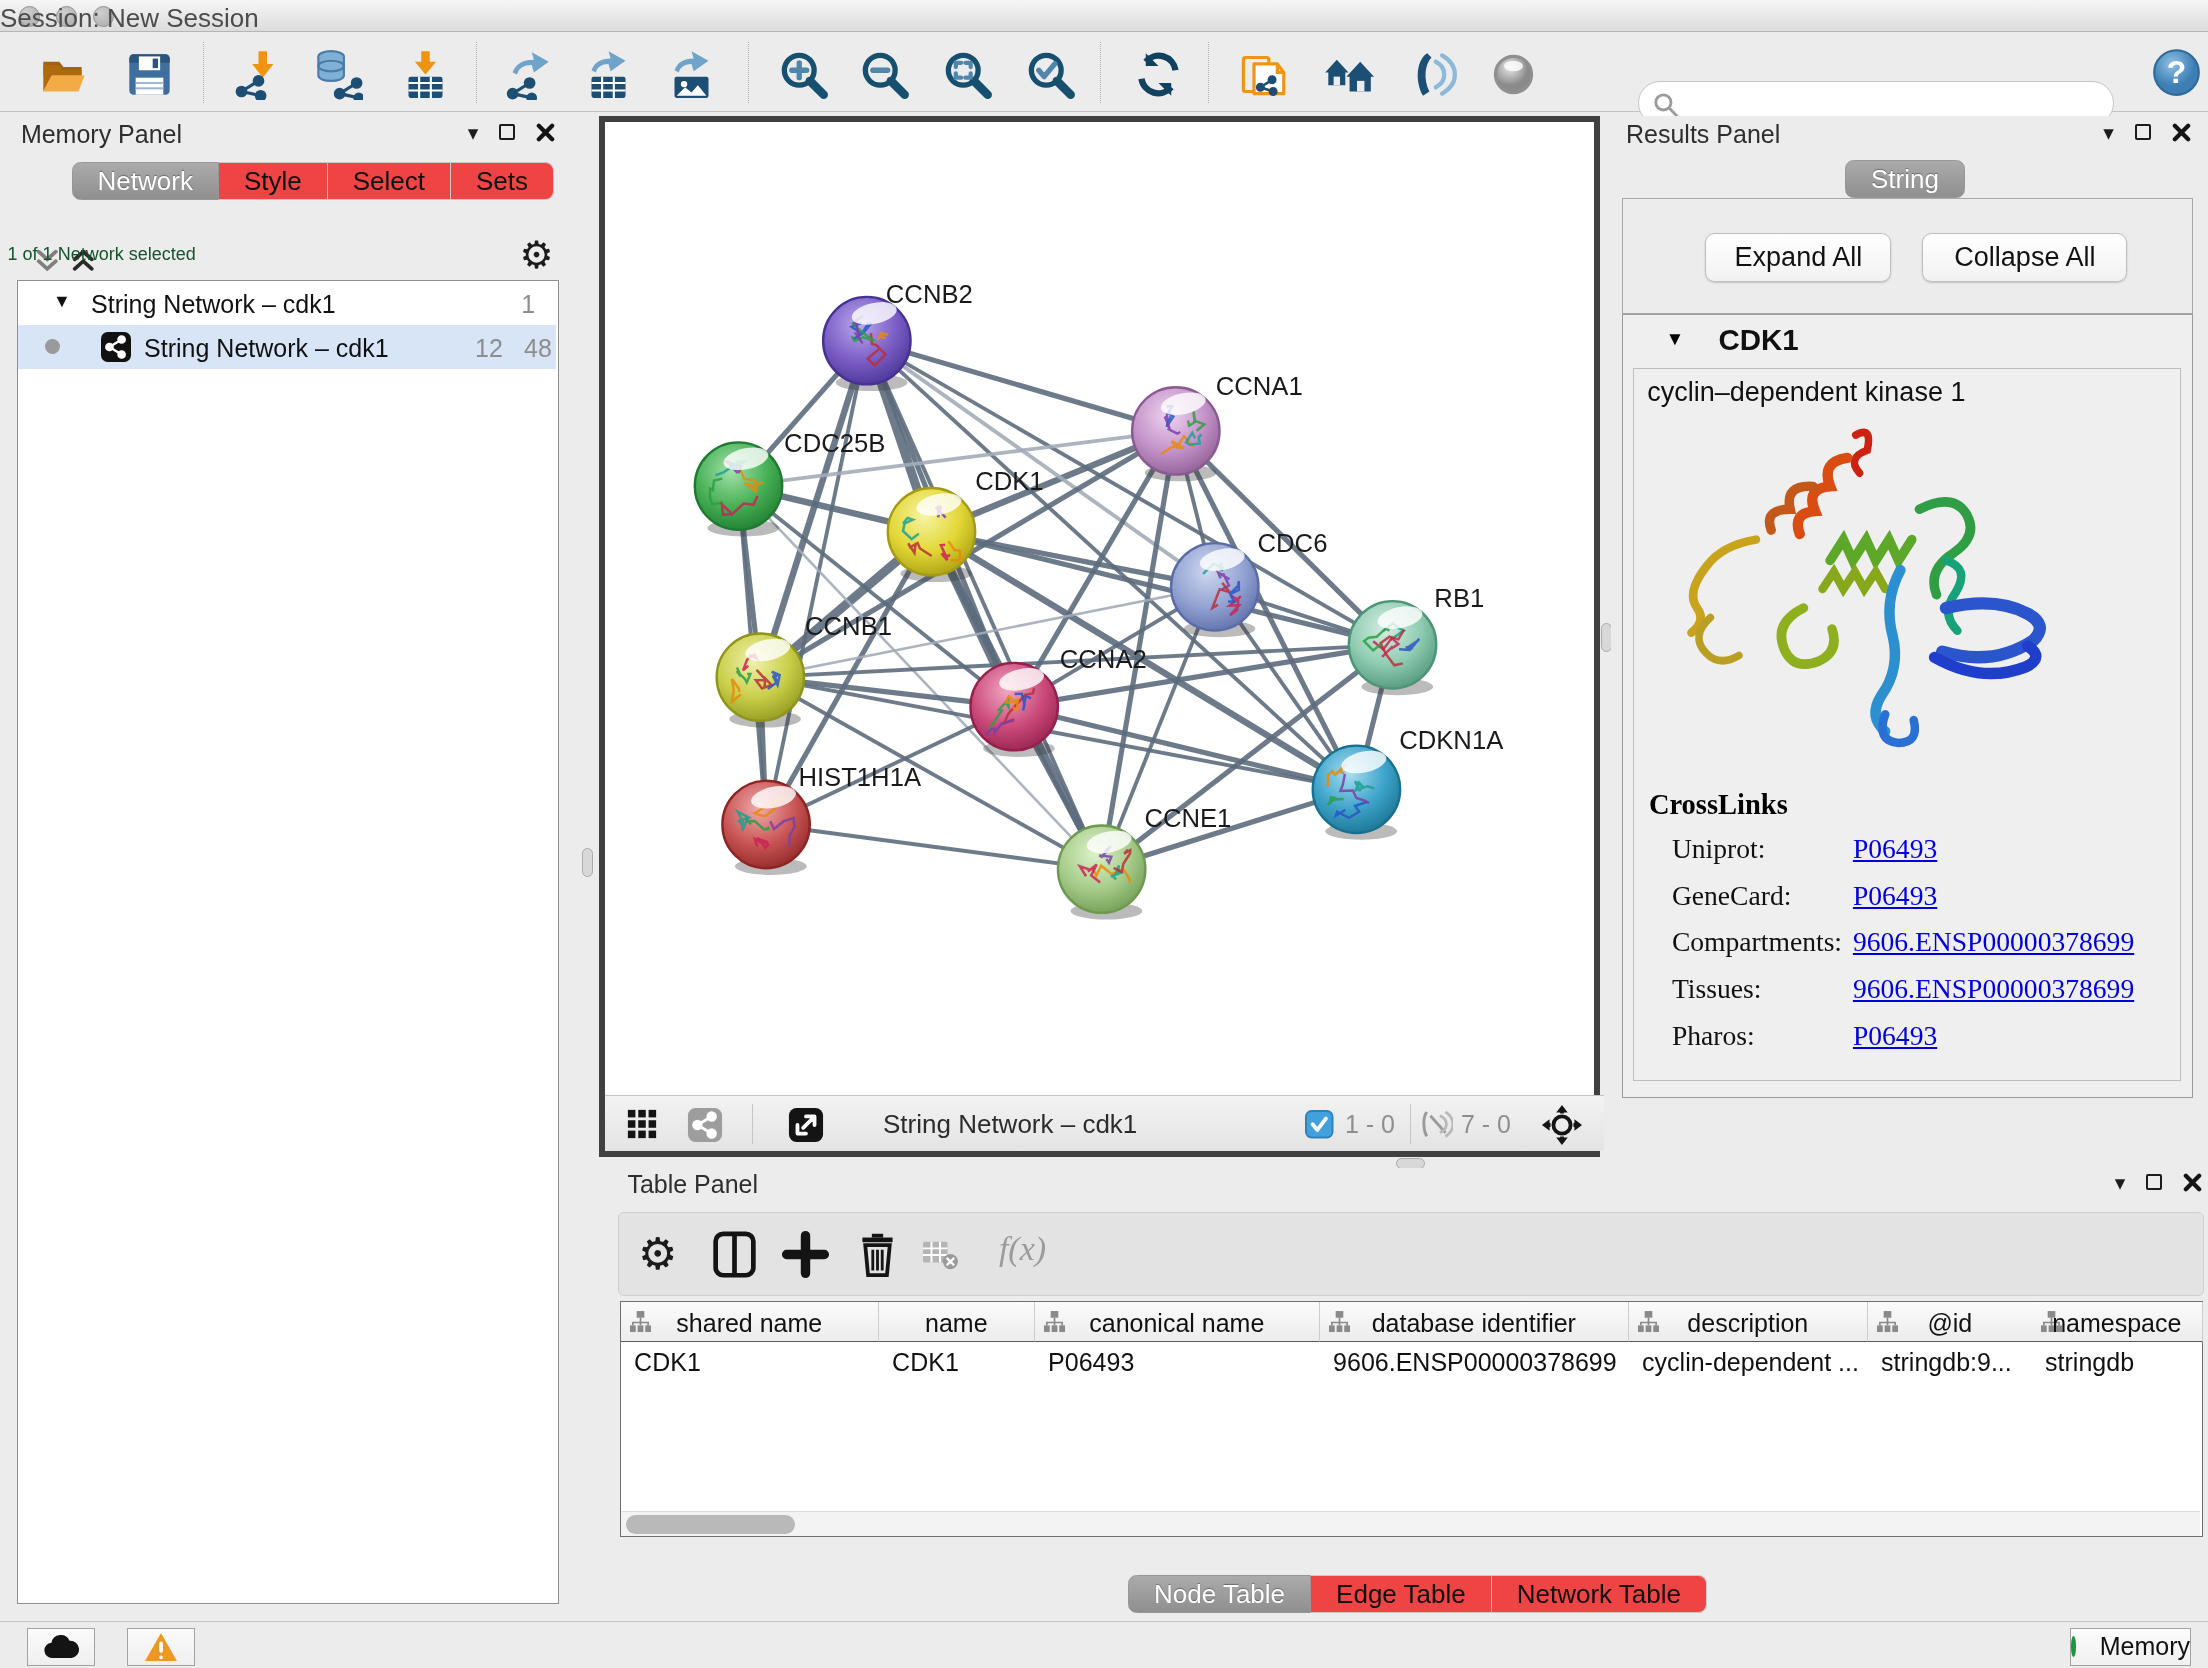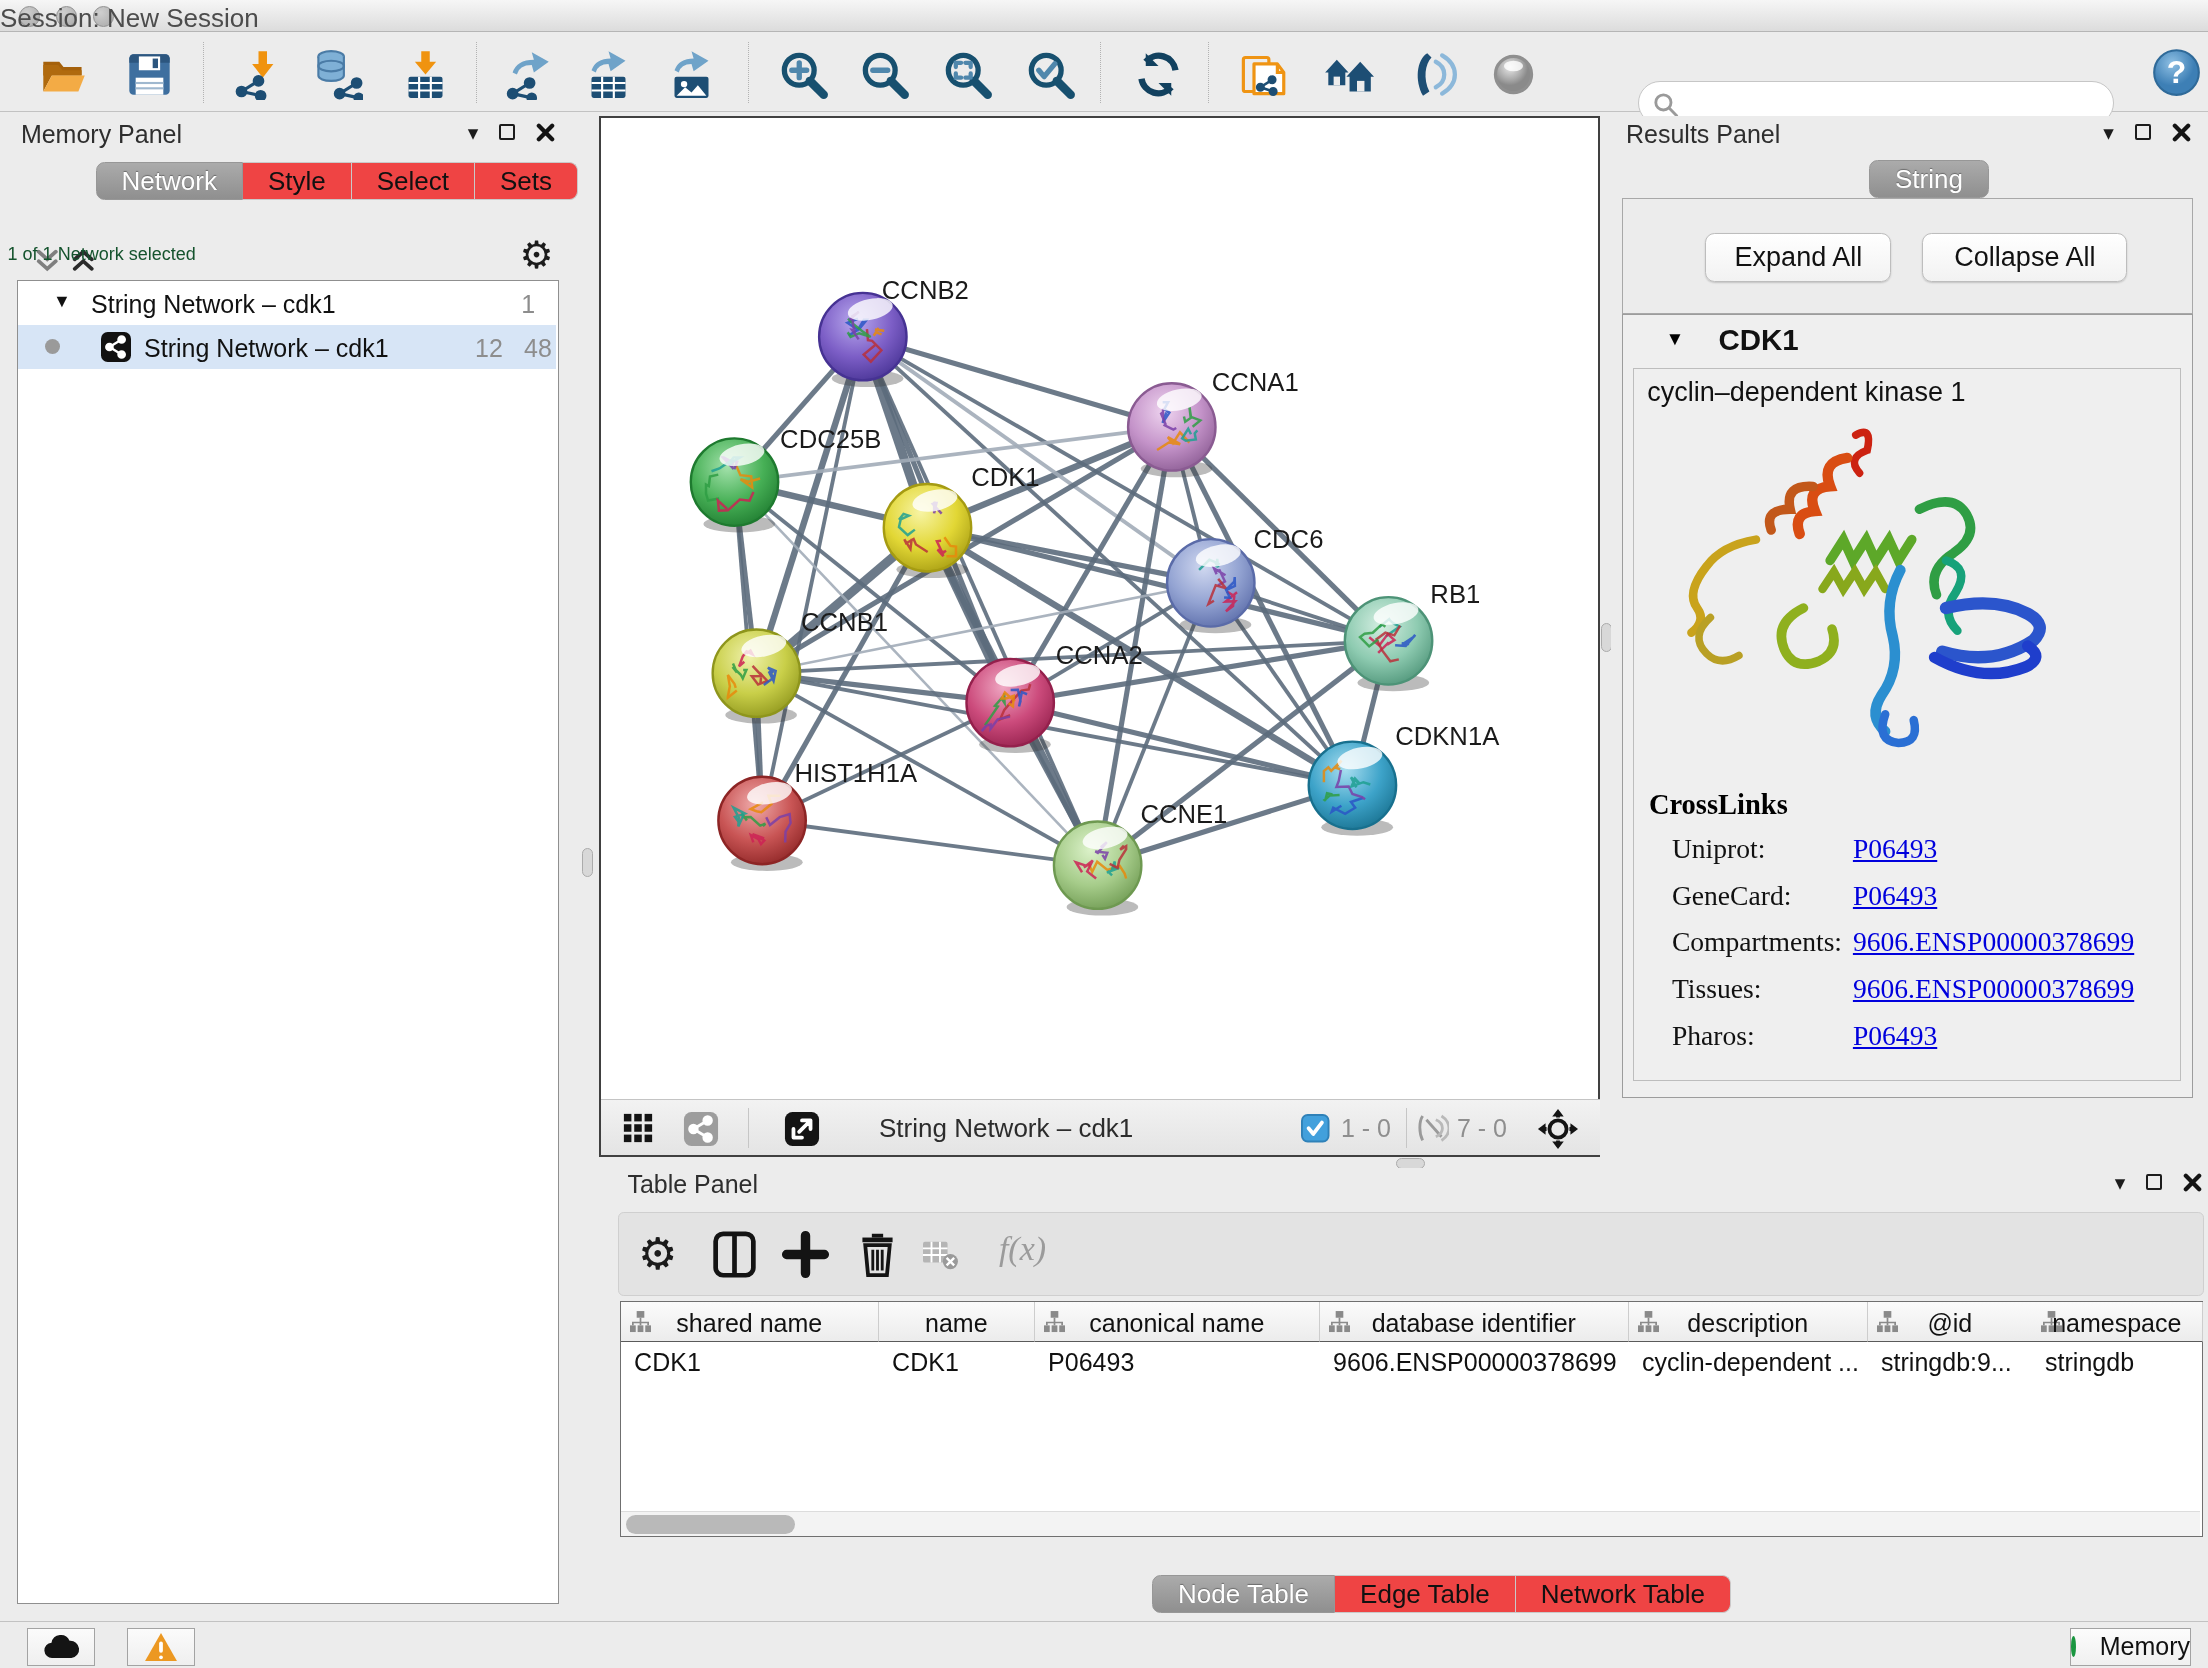--- a/index.html
+++ b/index.html
@@ -33,38 +33,38 @@
   .float-box { width:16px; height:16px; border:2.9px solid #1c1c1c; border-radius:1.9px; display:inline-block; }
 
   
   .seg { position:absolute; display:flex; }
   .seg .tab { height:38px; display:flex; align-items:center; justify-content:center;
     background:#ef4444; border:1px solid #c9c9c9; border-left:none; font-size:26px; color:#111;
     padding:0 25px; cursor:pointer; }
   .seg .tab:first-child { border-left:1px solid #c9c9c9; border-radius:8.6px 0 0 8.6px; }
   .seg .tab:last-child { border-radius:0 8.6px 8.6px 0; }
   .seg .tab.active { background:linear-gradient(#ababab,#8f8f8f); color:#ffffff;
-    text-shadow:0 -1px 1px rgba(0,0,0,.35); border-color:#979797;margin-left:24px; }
+    text-shadow:0 -1px 1px rgba(0,0,0,.35); border-color:#979797; }
   .seg .tab.single { border-radius:8.6px; }
 
   
   .control-panel { position:absolute; left:7.6px; top:116px; width:561px; height:1493px; background:#ececec; }
   .cp-subrow { position:absolute; left:0; top:122px; width:561px; height:42px; }
   .cp-status { position:absolute; left:0; right:0; text-align:left; font-size:18px; color:#14532d; top:5.7px; }
   .gear-glyph { font-size:38px; color:#1b1b1b; line-height:1; }
   .tree-box { position:absolute; left:9.5px; top:164px; width:542px; height:1324px;
     background:#ffffff; border:1.9px solid #8f8f8f; }
   .tree-row { position:absolute; left:0; width:538px; height:44px; font-size:25px; color:#111; }
   .tree-row.selected { background:#d7e5f6; }
   .tree-num { position:absolute; color:#8d8d8d; font-size:25px; }
   .share-badge { position:absolute; width:30px; height:30px; border-radius:6.7px; background:#111; }
 
   
   .network-view { position:absolute; left:599px; top:116px; width:1001px; height:1041px;
-    background:#ffffff; border:2px solid #404040; }
+    background:#ffffff; border:6px solid #404040; }
   .net-bottombar { position:absolute; left:0; bottom:0; width:999px; height:56px;
     background:linear-gradient(#f2f2f2,#e4e4e4); border-top:1px solid #c4c4c4; }
   .nb-sep { position:absolute; top:7.6px; height:40px; border-left:1px solid #c6c6c6; }
   .nb-title { position:absolute; left:278px; top:13.3px; font-size:26px; color:#2c2c2c; }
   .nb-count { position:absolute; top:14.3px; font-size:25px; color:#8e8e8e; }
 
   
   .results-panel { position:absolute; left:1611px; top:116px; width:593px; height:1041px; background:#ececec; }
   .rp-box1 { position:absolute; left:11.4px; top:82px; width:571px; height:116px;
     border:1.9px solid #a8a8a8; background:#ececec; }

